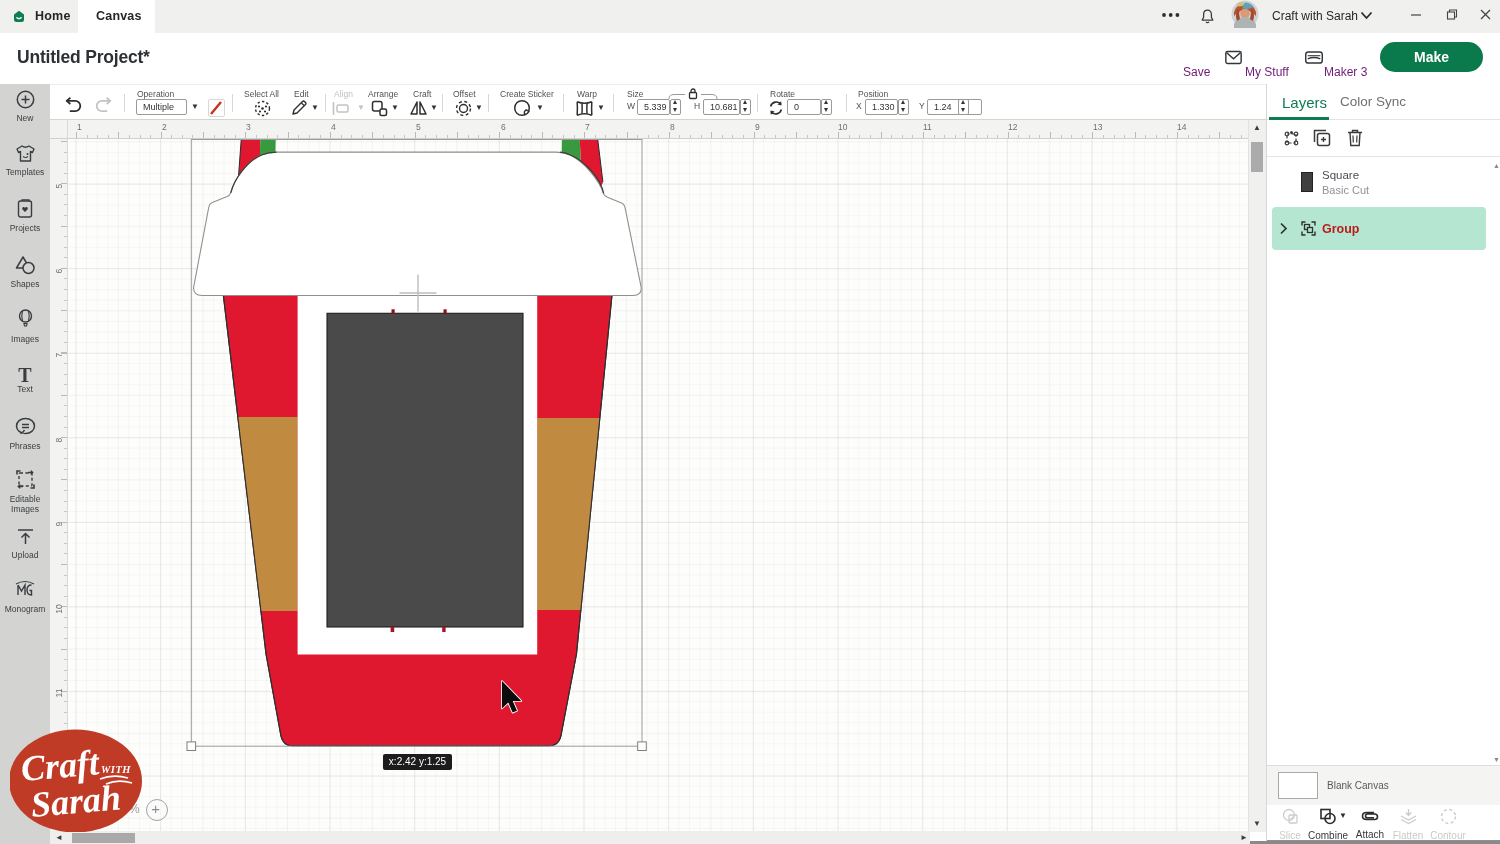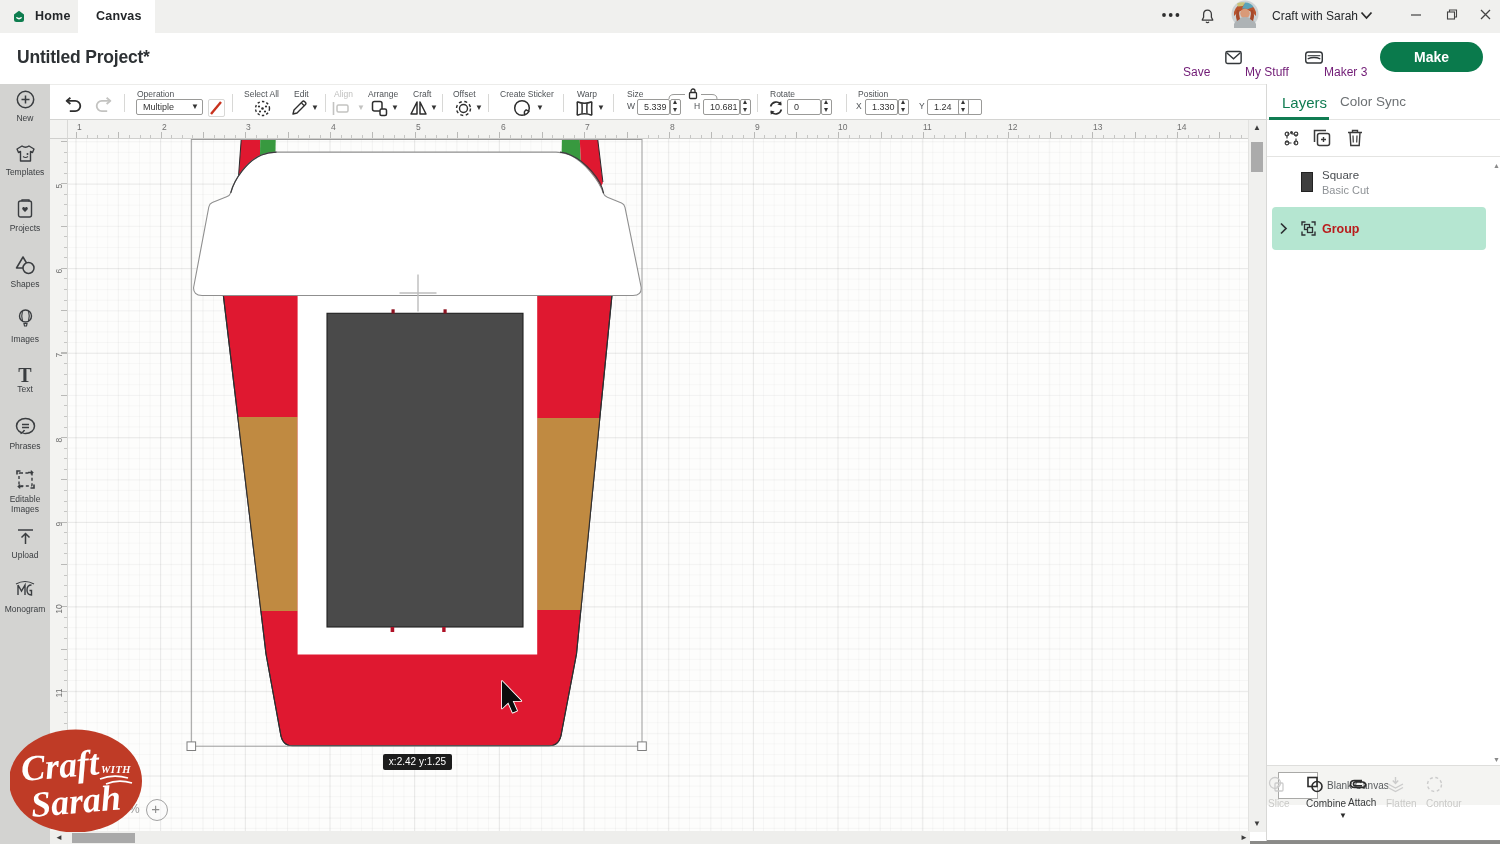--- a/index.html
+++ b/index.html
@@ -75,21 +75,21 @@
 
 #rpanel { position:absolute; left:1266px; top:84px; width:234px; height:760px; background:#fff; border-left:1px solid #d8d8d6; }
 #rtabs { position:absolute; left:0; top:0; width:233px; height:36px; border-bottom:1px solid #e4e4e2; }
 #layers-tab { position:absolute; left:15px; top:10px; font-size:15px; color:#107c52; }
 #colorsync-tab { position:absolute; left:73px; top:10px; font-size:13.5px; color:#6d7174; }
 #tab-underline { position:absolute; left:2px; top:33px; width:60px; height:3px; background:#107c52; }
 #ricons { position:absolute; left:0; top:36px; width:233px; height:37px; border-bottom:1px solid #e4e4e2; }
 #layerlist { position:absolute; left:0; top:73px; width:233px; height:608px; }
 #blankrow { position:absolute; left:0; top:681px; width:233px; height:40px; background:#f4f4f2; border-top:1px solid #dededc; }
 #rtools { position:absolute; left:0; top:721px; width:233px; height:37px; background:#fff; border-bottom:2px solid #8f8f8d; }
-.rtool { position:absolute; top:692px; width:44px; }
+.rtool { position:absolute; top:724px; width:44px; text-align:center; }
 .rtool .lbl { font-size:10px; color:#37393b; display:block; margin-top:1px; }
 .rtool.gray .lbl { color:#c9c9c7; }
 </style>
 </head>
 <body>
 <div id="app">
 
   <div id="topbar"></div>
   <div id="tab-canvas"></div>
   <span class="tb-txt" id="home-txt">Home</span>
@@ -154,21 +154,21 @@
     <svg class="abs" style="left:65px;top:97px" width="17" height="15" viewBox="0 0 17 15">
       <path d="M5.4 0.8 L1.6 3.9 L5.4 7" fill="none" stroke="#2e2e2e" stroke-width="1.8" stroke-linejoin="round"></path>
       <path d="M2.2 3.9 H10.2 A5.1 5.1 0 0 1 10.2 14.1 H4.8" fill="none" stroke="#2e2e2e" stroke-width="1.8"></path>
     </svg>
     <svg class="abs" style="left:95px;top:97px" width="17" height="15" viewBox="0 0 17 15">
       <path d="M11.6 0.8 L15.4 3.9 L11.6 7" fill="none" stroke="#c3c3c1" stroke-width="1.8" stroke-linejoin="round"></path>
       <path d="M14.8 3.9 H6.8 A5.1 5.1 0 0 0 6.8 14.1 H12.2" fill="none" stroke="#c3c3c1" stroke-width="1.8"></path>
     </svg>
     <div class="tsep" style="left:124px"></div>
     <span class="tlabel" style="left:137px">Operation</span>
-    <div class="tinput" style="left:136px;width:67px">Multiple</div>
+    <div class="tinput" style="left:136px;width:51px">Multiple</div>
     <span class="caret" style="left:191px;top:102px">▼</span>
     <div class="abs" style="left:208px;top:99px;width:17px;height:18px;border:1px solid #d8d8d6;border-radius:2px;background:#fff">
       <svg width="15" height="16" viewBox="0 0 15 16">
           <path d="M2 14 L12 2" stroke="#c8321e" stroke-width="2.4"></path>
         </svg>
     </div>
     <div class="tsep" style="left:232px"></div>
     <span class="tlabel" style="left:244px">Select All</span>
     <svg class="abs" style="left:254px;top:100px" width="17" height="17" viewBox="0 0 17 17">
       <circle cx="8.5" cy="8.5" r="7" fill="none" stroke="#2e2e2e" stroke-width="1.4" stroke-dasharray="2.4 2.2"></circle>

